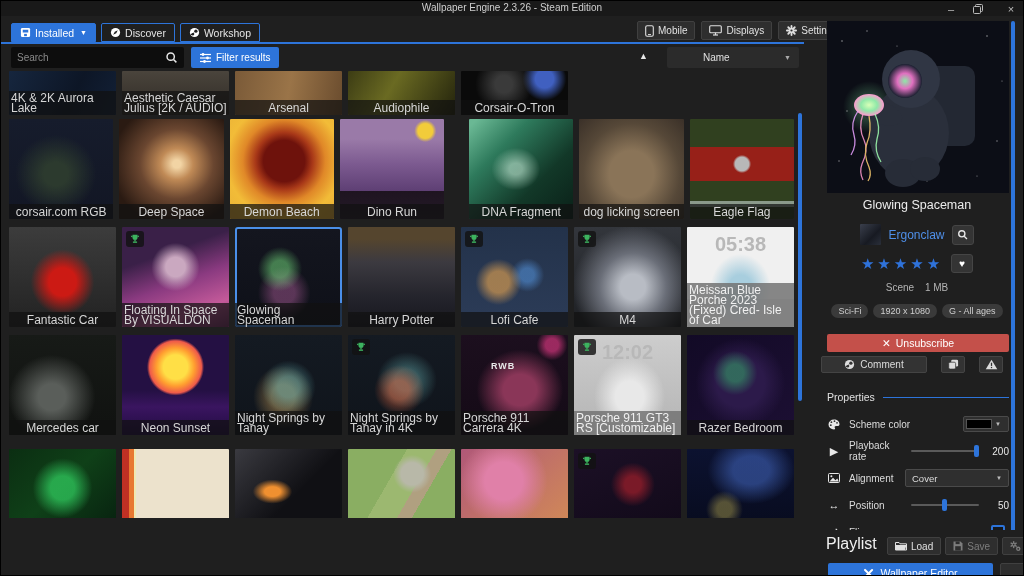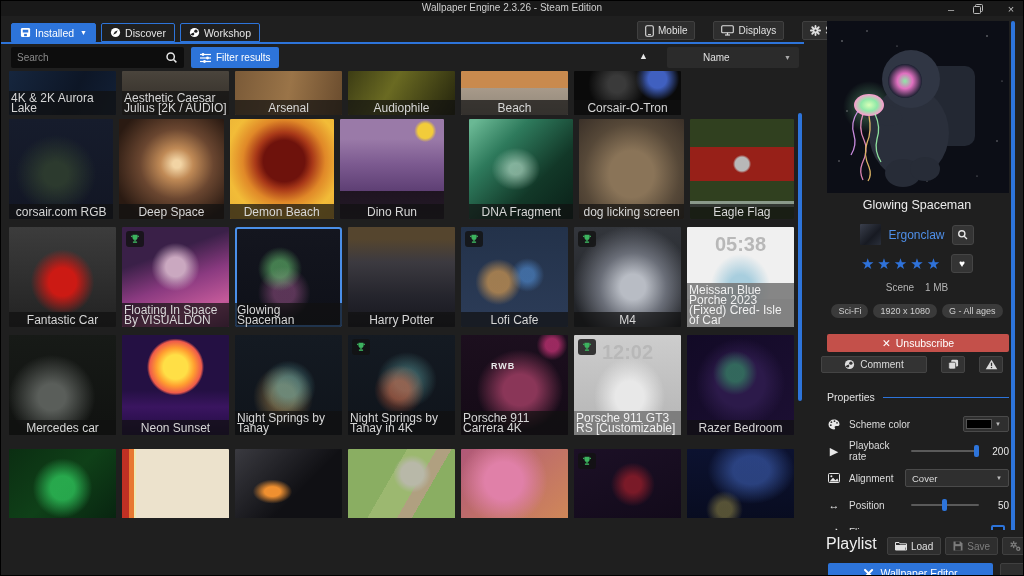--- a/index.html
+++ b/index.html
@@ -16,21 +16,21 @@
   
   .tabs { position:absolute; top:22px; left:10px; display:flex; gap:5px; }
   .tab { height:19px; display:flex; align-items:center; gap:4px; padding:0 8px; font-size:10.5px;
     border:1px solid #2d74da; border-radius:2px 2px 0 0; background:#1f1f1f; color:#e5e5e5; }
   .tab.active { background:#2d74da; color:#fff; border-color:#2d74da; }
   .tab .caret { font-size:7px; margin-left:2px; }
   .tab svg { display:block; }
   .blue-line { position:absolute; top:41px; left:0; width:803px; height:2px; background:#2d74da; }
 
   
-  .toolbar-right { position:absolute; top:20px; left:636px; display:flex; gap:18px; }
+  .toolbar-right { position:absolute; top:20px; left:636px; display:flex; gap:6px; }
   .tool-btn { height:19px; display:flex; align-items:center; gap:4px; padding:0 7px; font-size:10px;
     background:#2e2e2e; border:1px solid #404040; border-radius:2px; color:#e0e0e0; }
 
   
   .searchrow { position:absolute; top:46px; left:0; width:803px; height:22px; }
   .searchbox { position:absolute; left:10px; top:0; width:173px; height:21px; background:#0d0d0d; border-radius:2px;
     display:flex; align-items:center; padding:0 6px; }
   .searchbox .ph { flex:1; font-size:10px; color:#8a8a8a; }
   .filter-btn { position:absolute; left:190px; top:0; height:21px; background:#2d74da; border-radius:2px; color:#fff;
     display:flex; align-items:center; gap:5px; padding:0 9px; font-size:10px; }
@@ -242,23 +242,20 @@
         </div>
         <div class="tile" style="background: linear-gradient(rgb(74, 68, 60), rgb(46, 42, 36));">
           <div class="tile-label">Aesthetic Caesar Julius [2K / AUDIO]</div>
         </div>
         <div class="tile" style="background: linear-gradient(100deg, rgb(122, 90, 56), rgb(154, 116, 72) 50%, rgb(106, 76, 46));">
           <div class="tile-label">Arsenal</div>
         </div>
         <div class="tile" style="background: linear-gradient(120deg, rgb(60, 60, 20), rgb(106, 106, 34) 40%, rgb(35, 35, 12));">
           <div class="tile-label">Audiophile</div>
         </div>
-        <div class="tile" style="background: linear-gradient(rgb(201, 138, 78) 0px, rgb(201, 138, 78) 38%, rgb(168, 154, 138) 38%, rgb(143, 134, 120));">
-          <div class="tile-label">Beach</div>
-        </div>
         <div class="tile" style="background: radial-gradient(circle at 40% 30%, rgb(58, 58, 58) 0px, rgb(58, 58, 58) 12%, transparent 40%), radial-gradient(circle at 78% 18%, rgb(64, 96, 192) 0px, rgb(64, 96, 192) 10%, transparent 24%), rgb(10, 10, 10);">
           <div class="tile-label">Corsair-O-Tron</div>
         </div>
       </div>
       <div class="grid-row r1">
         <div class="tile" style="background: radial-gradient(at 45% 55%, rgb(44, 58, 46) 0px, rgb(44, 58, 46) 15%, transparent 50%), linear-gradient(rgb(22, 28, 44), rgb(18, 22, 36));">
           <div class="tile-label">corsair.com RGB</div>
         </div>
         <div class="tile" style="background: radial-gradient(at 55% 45%, rgb(242, 212, 164) 0px, rgb(242, 212, 164) 5%, rgb(192, 138, 86) 20%, rgb(106, 70, 48) 45%, rgb(42, 26, 18) 80%);">
           <div class="tile-label">Deep Space</div>

